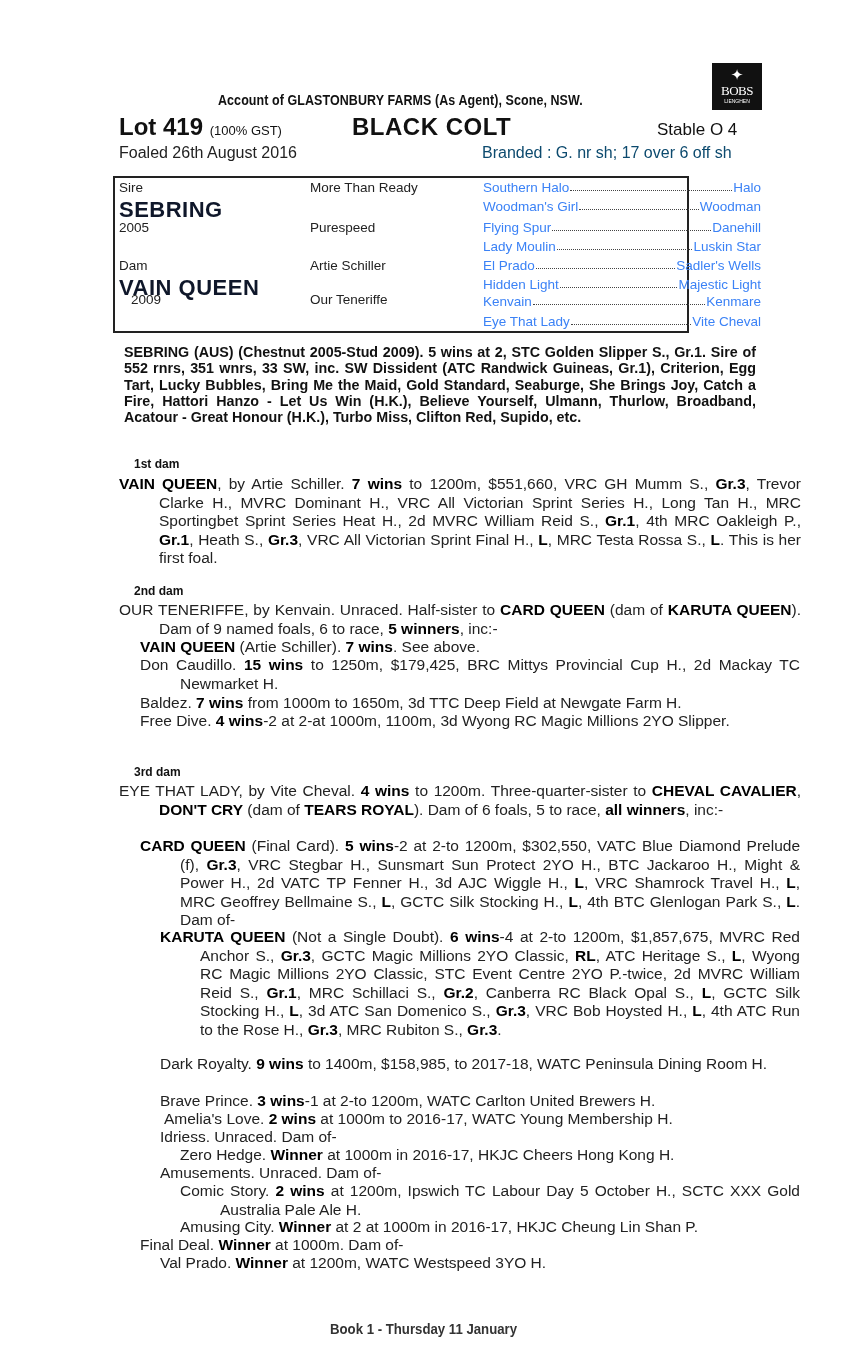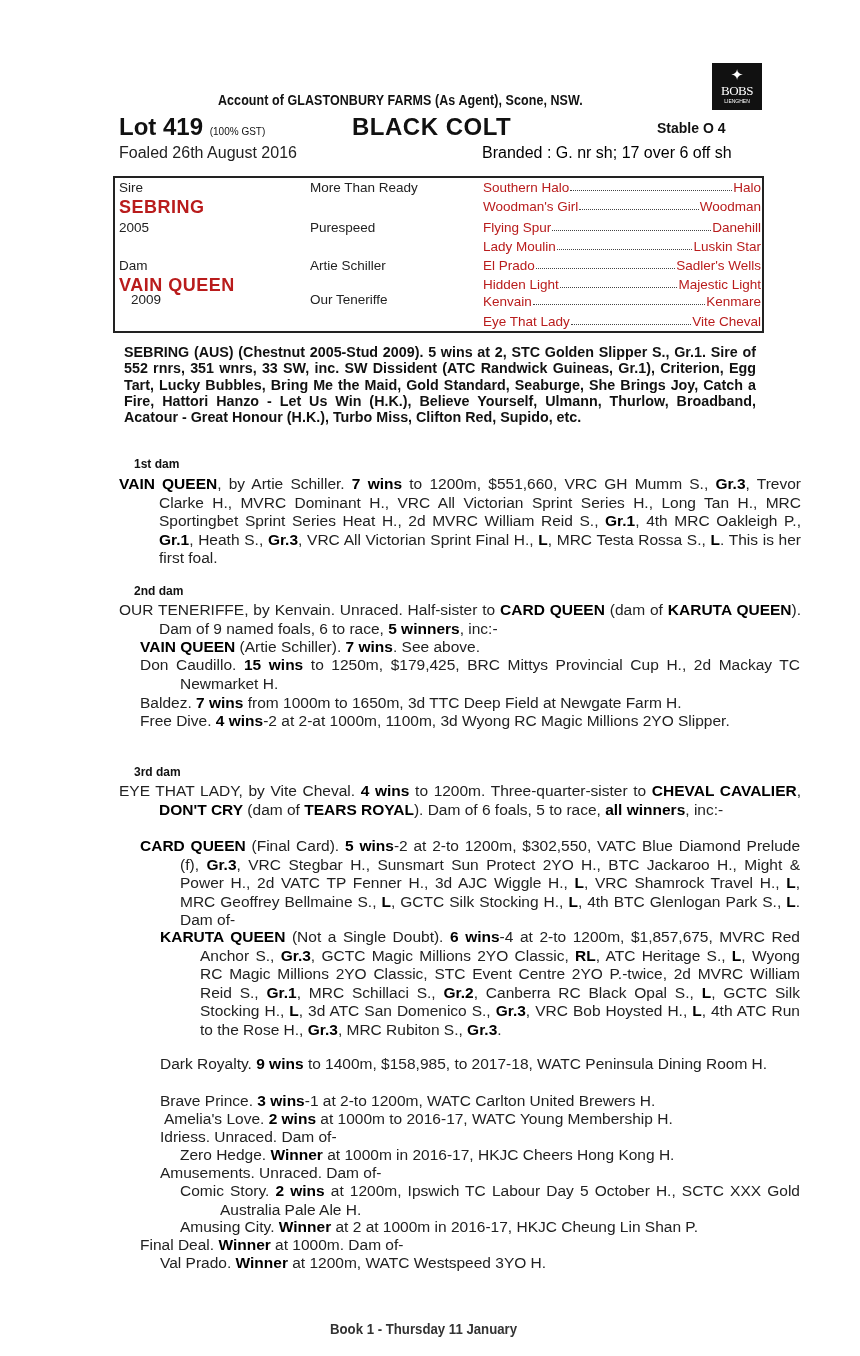--- a/index.html
+++ b/index.html
@@ -4,29 +4,29 @@
 <style>
   html, body { margin:0; padding:0; background:#ffffff; }
   body { width:860px; height:1356px; position:relative; overflow:hidden; color:#111; font-family:"Liberation Sans", sans-serif; }
   .abs { position:absolute; }
   .account { left:218px; top:92px; font-family:"Liberation Sans", sans-serif; font-weight:bold; font-size:14.5px; transform:scaleX(0.86); transform-origin:left top; letter-spacing:0.1px; }
   .logo { left:712px; top:63px; width:50px; height:47px; background:#111; color:#fff; text-align:center; }
   .logo .bird { font-size:15px; line-height:20px; margin-top:2px; }
   .logo .name { font-family:"Liberation Serif", serif; font-size:13px; line-height:12px; letter-spacing:-0.5px; }
   .logo .sub { font-size:5px; line-height:8px; }
   .lot { left:119px; top:114px; font-weight:bold; font-size:24px; line-height:26px; }
-  .lot .gst { font-weight:normal; font-size:10px; }
+  .lot .gst { font-weight:normal; font-size:13px; }
   .colt { left:352px; top:114px; font-weight:bold; font-size:24px; line-height:26px; letter-spacing:0.5px; }
-  .stable { left:657px; top:120px; font-weight:bold; font-size:14px; }
+  .stable { left:657px; top:120px; font-weight:normal; font-size:17px; }
   .foaled { left:119px; top:144px; font-size:16px; color:#222; }
-  .branded { left:482px; top:144px; font-size:16px; color:#000000;text-align:right; }
-  .ped { left:113px; top:176px; width:651px; height:157px; border:2px solid #222; box-sizing:border-box;text-decoration:underline; }
+  .branded { left:482px; top:144px; font-size:16px; color:#0c4a6e;text-align:right; }
+  .ped { left:113px; top:176px; width:576px; height:157px; border:2px solid #222; box-sizing:border-box;text-decoration:underline; }
   .ped .c { position:absolute; font-size:13.5px; color:#222; white-space:nowrap; }
-  .ped .big { font-weight:bold; font-size:18px; color:#b91c1c; letter-spacing:0.5px; }
-  .ped .g { position:absolute; left:368px; width:278px; font-size:13.5px; color:#b91c1c; display:flex; white-space:nowrap; }
+  .ped .big { font-weight:bold; font-size:22px; color:#0f172a; letter-spacing:0.5px; }
+  .ped .g { position:absolute; left:368px; width:278px; font-size:13.5px; color:#3b82f6; display:flex; white-space:nowrap; }
   .ped .g .dots { flex:1; border-bottom:1.5px dotted #444; margin:0 1px 4px 1px; }
   .sireblurb { left:124px; top:344px; width:632px; font-weight:bold; font-size:14.3px; line-height:16.3px; text-align:justify; text-align-last:left; }
   .sec { position:absolute; left:134px; font-weight:bold; font-size:12px; }
   .para { position:absolute; font-size:15.5px; line-height:18.5px; color:#222; text-align:justify; }
   .para b { font-weight:bold; color:#000; }
   .hang { padding-left:40px; text-indent:-40px; }
   .footer { left:330px; top:1320px; font-weight:bold; font-size:15px; color:#333; transform:scaleX(0.88); transform-origin:left top; }
 </style>
 </head>
 <body>

